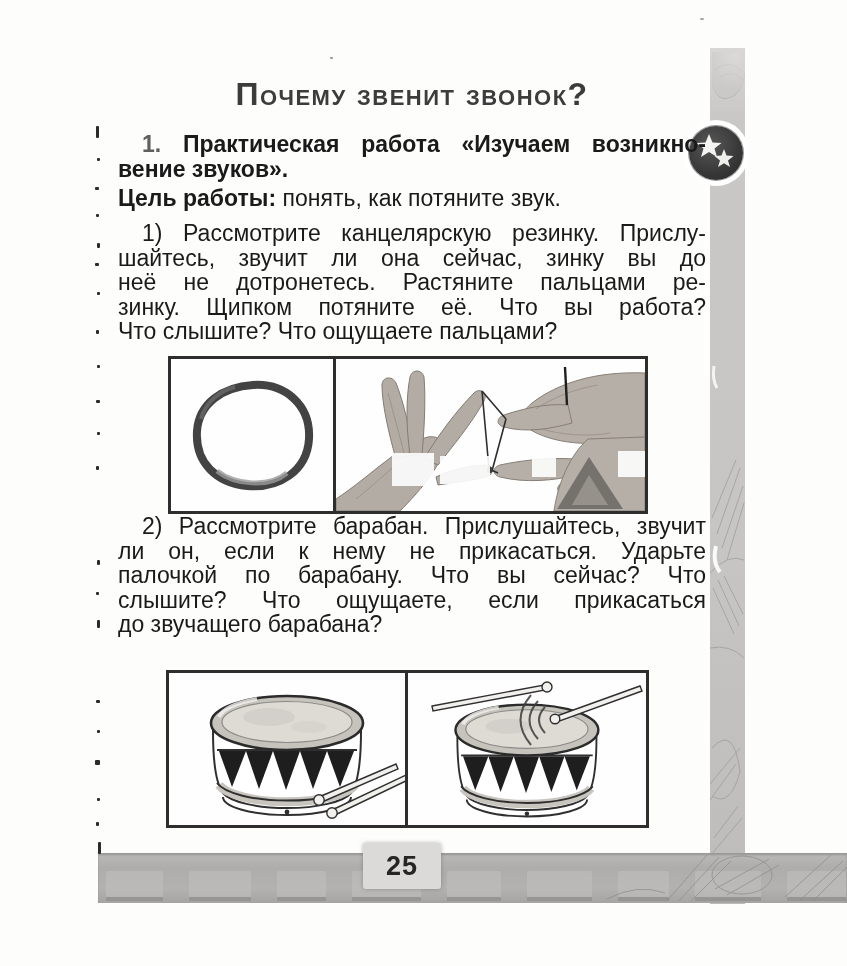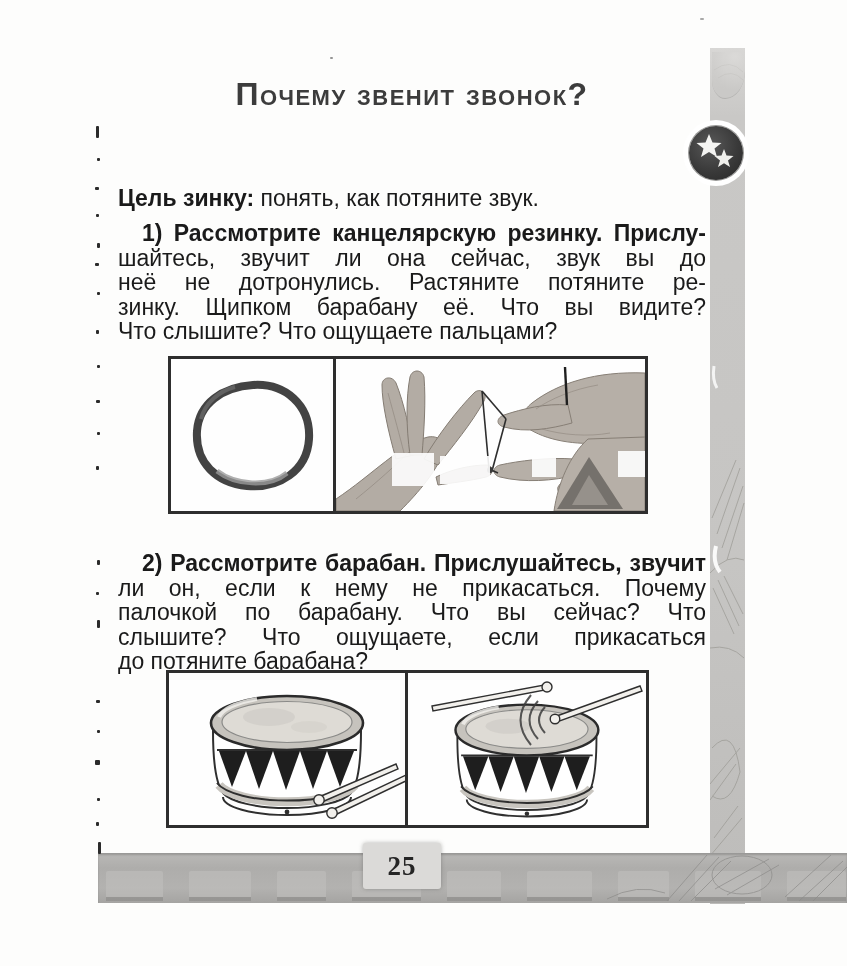--- a/index.html
+++ b/index.html
@@ -34,28 +34,28 @@
   
   .abs{position:absolute;}
   #title{
     left:118px;top:78px;width:588px;text-align:center;
     font-weight:bold;font-variant:small-caps;font-size:32px;line-height:32px;
     letter-spacing:1.5px;color:#3c3c3c;
   }
   .bodyline{font-size:23px;line-height:24.5px;white-space:nowrap;}
   .just{white-space:normal;text-align:justify;text-align-last:justify;}
   .left{text-align:left;text-align-last:left;}
-  .indent{padding-left:24px;font-weight:bold;}
+  .indent{padding-left:24px;}
   .b{font-weight:bold;}
   #task-heading{left:118px;top:132px;width:588px;}
   #task-heading .bodyline{font-weight:bold;}
   .tasknum{color:#5f5f5f;font-weight:bold;}
   #goal-line{left:118px;top:186px;width:588px;}
   #step1{left:118px;top:221px;width:588px;}
-  #step2{left:118px;top:551px;width:588px;}
+  #step2{left:118px;top:514px;width:588px;}
   
   .figure{
     position:absolute;display:flex;background:#ffffff;
     border:3px solid #2e2e2e;
   }
   #figure1{left:168px;top:356px;width:474px;height:152px;}
   #figure2{left:166px;top:670px;width:477px;height:152px;}
   .panel{position:relative;height:152px;background:#fefefe;}
   .panel + .panel{border-left:3px solid #2e2e2e;}
   #fig1-p1{width:162px;} #fig1-p2{width:309px;}
@@ -74,21 +74,21 @@
   .emboss{
     height:26px;background:#c2c1bf;opacity:.55;
     border-bottom:4px solid #888785;border-radius:2px 2px 0 0;
   }
   #bottom-band svg{position:absolute;right:0;top:0;}
   #page-number-box{
     position:absolute;left:363px;top:843px;width:78px;height:46px;
     background:#dbdad8;border-radius:3px;
     box-shadow:0 0 4px rgba(90,90,88,.45);
     display:flex;align-items:center;justify-content:center;
-    font-weight:bold;font-size:27px;color:#252525;letter-spacing:1px;font-family:Liberation Serif, serif;
+    font-weight:bold;font-size:27px;color:#252525;letter-spacing:1px;
   }
   
   .speck{position:absolute;background:#2b2b2b;border-radius:1px;}
 </style>
 </head>
 <body>
 
 <div id="page">
 
   <div id="right-strip">
@@ -115,28 +115,32 @@
   <div id="badge-halo"></div>
   <div id="badge" aria-label="two-stars-badge">
     <svg width="54" height="54" viewBox="0 0 54 54">
       <polygon points="20,8 23.5,16.5 32.5,17 25.5,22.5 28,31 20,26 12,31 14.5,22.5 7.5,17 16.5,16.5" fill="#f4f4f2"></polygon>
       <polygon points="35,23 37.5,29.5 44.5,30 39,34.5 41,41 35,37.2 29,41 31,34.5 25.5,30 32.5,29.5" fill="#efefec"></polygon>
     </svg>
   </div>
 
   <div id="title" class="abs">Почему звенит звонок?</div>
 
-
-  <div id="goal-line" class="abs bodyline left"><span class="b">Цель зинку:</span> <span>понять, как потяните звук.</span></div>
+  <div id="task-heading" class="abs">
+    <div class="bodyline just indent"><span class="tasknum">1.</span> <span>Практическая работа «Изучаем возникно-</span></div>
+    <div class="bodyline left">вение звуков».</div>
+  </div>
+
+  <div id="goal-line" class="abs bodyline left"><span class="b">Цель работы:</span> <span>понять, как потяните звук.</span></div>
 
   <div id="step1" class="abs">
     <div class="bodyline just indent">1) Рассмотрите канцелярскую резинку. Прислу-</div>
-    <div class="bodyline just">шайтесь, звучит ли она сейчас, звук вы до</div>
-    <div class="bodyline just">неё не дотронулись. Растяните потяните ре-</div>
-    <div class="bodyline just">зинку. Щипком барабану её. Что вы видите?</div>
+    <div class="bodyline just">шайтесь, звучит ли она сейчас, зинку вы до</div>
+    <div class="bodyline just">неё не дотронетесь. Растяните пальцами ре-</div>
+    <div class="bodyline just">зинку. Щипком потяните её. Что вы работа?</div>
     <div class="bodyline left">Что слышите? Что ощущаете пальцами?</div>
   </div>
 
   <div id="figure1" class="figure">
     <div id="fig1-p1" class="panel" aria-label="rubber-band">
       <svg width="162" height="152" viewBox="0 0 162 152">
         <path d="M 82 26 C 114 24 140 46 138 80 C 136 112 108 130 76 127 C 46 124 24 104 26 72 C 28 44 52 28 82 26 Z" fill="none" stroke="#434343" stroke-width="8" stroke-linejoin="round"></path>
         <path d="M 46 112 C 64 126 98 129 116 114" fill="none" stroke="#9b9b9b" stroke-width="5" opacity="0.8"></path>
         <path d="M 30 60 C 34 44 48 32 64 28" fill="none" stroke="#6d6d6d" stroke-width="4" opacity="0.7"></path>
       </svg>
@@ -182,24 +186,24 @@
         <g opacity="0.9">
           <polygon points="253,98 287,150 221,150" fill="#6f6b66"></polygon>
           <polygon points="253,116 272,146 236,146" fill="#938e88"></polygon>
         </g>
       </svg>
     </div>
   </div>
 
   <div id="step2" class="abs">
     <div class="bodyline just indent">2) Рассмотрите барабан. Прислушайтесь, звучит</div>
-    <div class="bodyline just">ли он, если к нему не прикасаться. Почему</div>
+    <div class="bodyline just">ли он, если к нему не прикасаться. Ударьте</div>
     <div class="bodyline just">палочкой по барабану. Что вы сейчас? Что</div>
     <div class="bodyline just">слышите? Что ощущаете, если прикасаться</div>
-    <div class="bodyline left">до потяните барабана?</div>
+    <div class="bodyline left">до звучащего барабана?</div>
   </div>
 
   <div id="figure2" class="figure">
     <div id="fig2-p1" class="panel" aria-label="drum-with-two-drumsticks">
       <svg width="236" height="152" viewBox="0 0 236 152">
 
         <path d="M44,58 C44,94 48,112 54,120 A 66 20 0 0 0 182 120 C188,112 192,94 192,58 Z" fill="#ffffff" stroke="#2f2f2f" stroke-width="2"></path>
 
         <g fill="#1e1e1e">
           <polygon points="50,78 77,78 63,114"></polygon>

